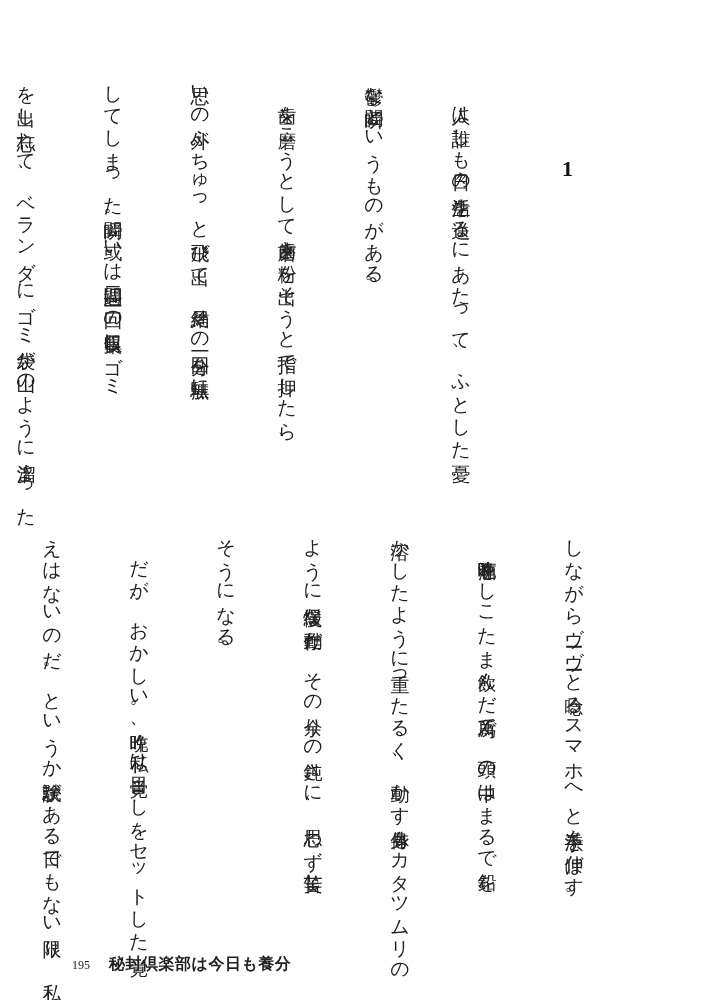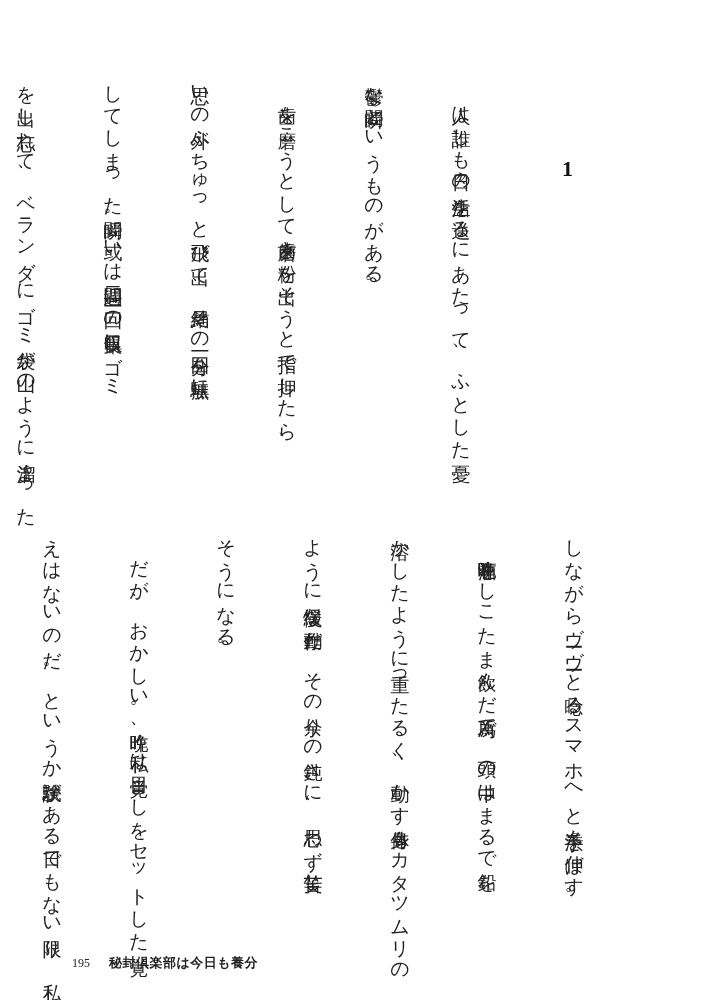--- a/index.html
+++ b/index.html
@@ -18,21 +18,21 @@
   .line { display: block; }
   .chapter {
     position: absolute; left: 562px; top: 156px;
     font-family: "Liberation Serif", serif; font-weight: bold; font-size: 22px; color: #111;
   }
   .footer {
     position: absolute; left: 72px; top: 954px;
     font-size: 12px; color: #222; font-family: "Liberation Serif", serif;
   }
   .footer .pn { margin-right: 16px; }
-  .footer .title { font-family: "DejaVu Serif", serif; font-size: 13px; letter-spacing: 0.5px; font-weight: bold; }
+  .footer .title { font-family: "DejaVu Serif", serif; font-size: 16px; letter-spacing: 0.5px; font-weight: bold; }
 </style>
 </head>
 <body>
 
 <div class="chapter">1</div>
 
 <div id="top-block" class="block">
   <span class="line">　人は誰しも日々の生活を送るにあたって、ふとした憂</span>
   <span class="line">鬱な瞬間というものがある。</span>
   <span class="line">　歯を磨こうとして歯磨き粉を出そうと指で押したら、</span>

